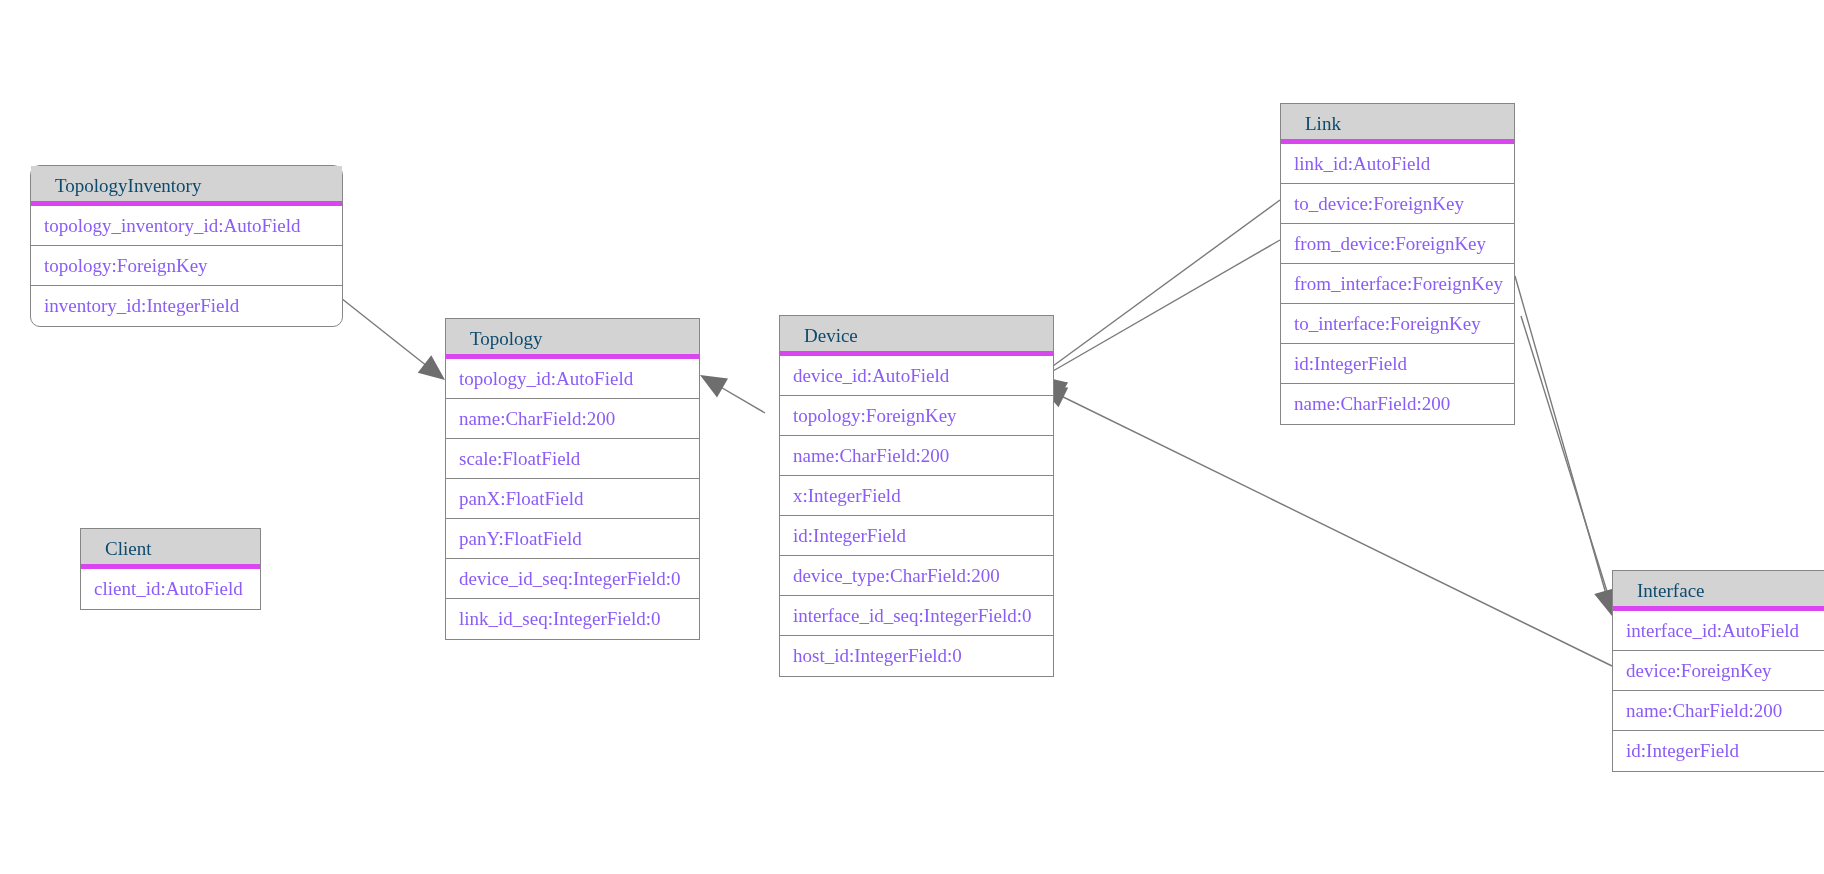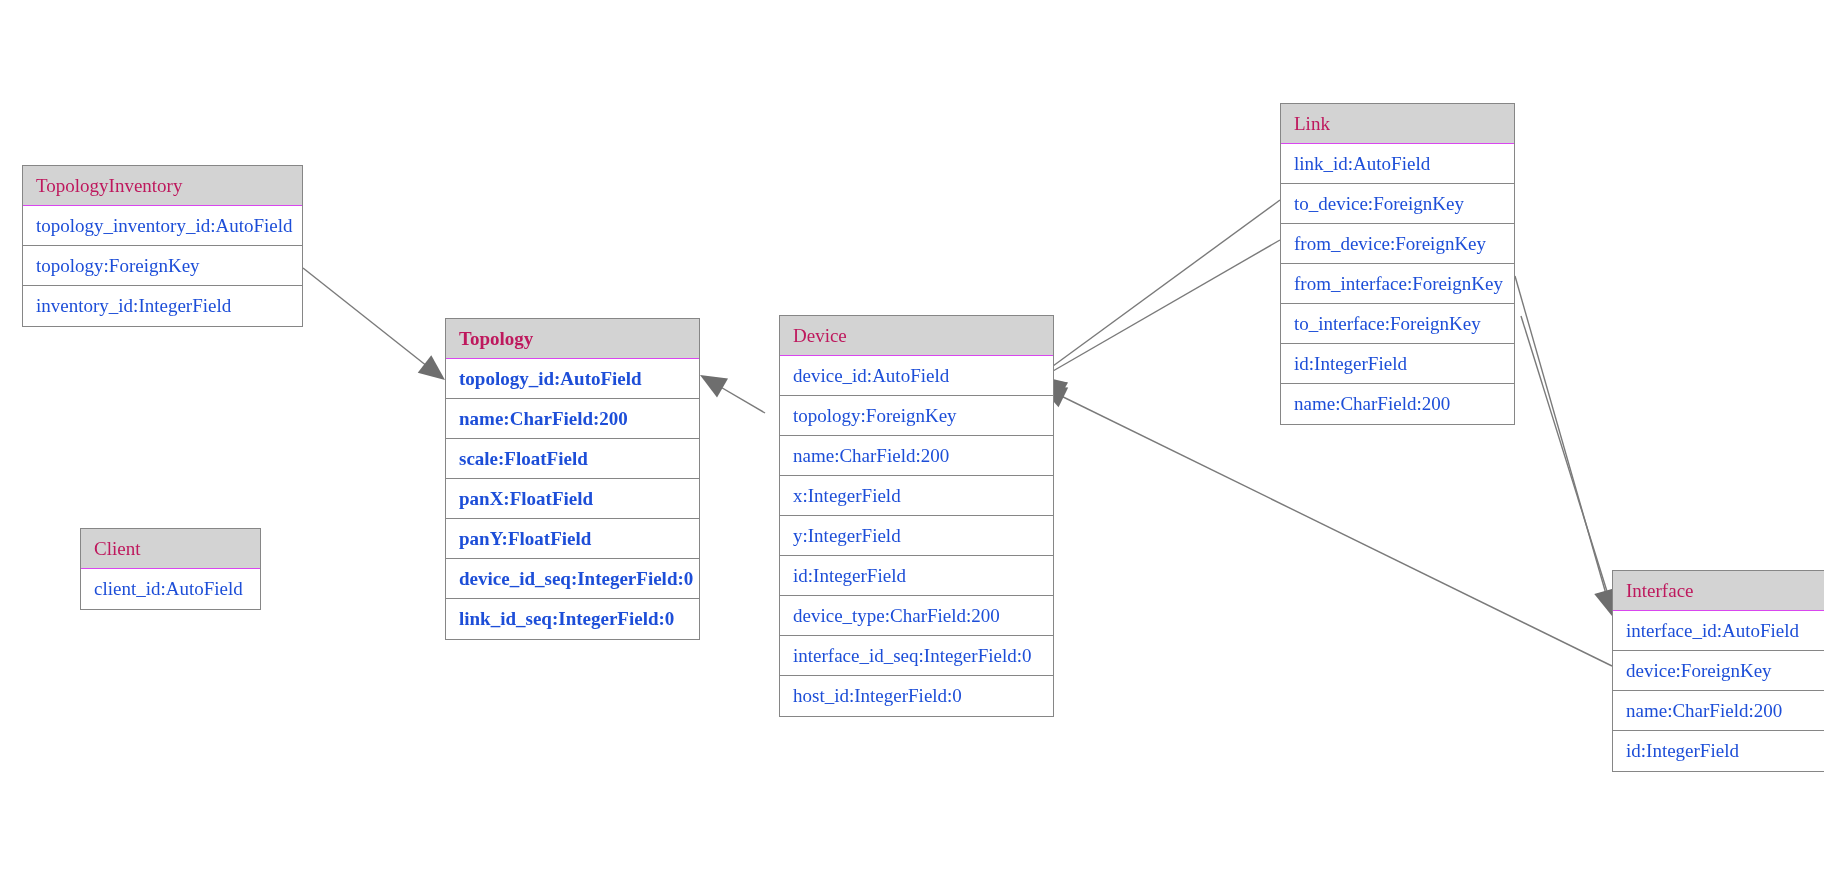--- a/index.html
+++ b/index.html
@@ -15,33 +15,33 @@
   #edges{position:absolute;left:0;top:0;width:1824px;height:874px;z-index:1;pointer-events:none;}
   .entity{
     position:absolute;
     z-index:2;
     background:#ffffff;
     border:1px solid #868686;
     box-sizing:border-box;
   }
   .entity-header{
     background:#d3d3d3;
-    border-bottom:1px solid #d946ef;
-    color:#be185d;
+    border-bottom:5px solid #d946ef;
+    color:#0c4a6e;
     font-size:19px;
     line-height:40px;
     height:40px;
-    padding:0 0 0 13px;
+    padding:0 0 0 24px;
     box-sizing:border-box;
     white-space:nowrap;
     overflow:hidden;
   }
   .entity-fields{display:block;}
   .field-row{
-    color:#1d4ed8;
+    color:#8b5cf6;
     font-size:19px;
     line-height:40px;
     height:40px;
     padding:0 10px 0 13px;
     border-bottom:1px solid #868686;
     box-sizing:border-box;
     white-space:nowrap;
     overflow:hidden;
   }
   .field-row:last-child{border-bottom:none;}
@@ -75,29 +75,29 @@
       <g>
         <path d="M 1515,276 L 1608,601" stroke="#7a7a7a" stroke-width="1.4" fill="none"></path>
         <polygon points="1612,616 1594.2595500934365,594.0392068195906 1615.4073074040796,587.9751849916167" fill="#6e6e6e"></polygon>
       </g>
       <g>
         <path d="M 1521,316 L 1610,601" stroke="#7a7a7a" stroke-width="1.4" fill="none"></path>
         <polygon points="1614,616 1595.8789833616156,594.3521650969112 1616.9176879928023,587.919987593011" fill="#6e6e6e"></polygon>
       </g>
     </svg>
 
-<div class="entity" style="left: 22px; top: 165px; width: 281px;">
+<div class="entity" style="left: 30px; top: 165px; width: 313px; border-radius: 10px;">
       <div class="entity-header">TopologyInventory</div>
       <div class="entity-fields">
         <div class="field-row">topology_inventory_id:AutoField</div>
         <div class="field-row">topology:ForeignKey</div>
         <div class="field-row">inventory_id:IntegerField</div>
       </div>
     </div>
-    <div class="entity" style="left: 445px; top: 318px; width: 255px; font-weight: bold;">
+    <div class="entity" style="left: 445px; top: 318px; width: 255px;">
       <div class="entity-header">Topology</div>
       <div class="entity-fields">
         <div class="field-row">topology_id:AutoField</div>
         <div class="field-row">name:CharField:200</div>
         <div class="field-row">scale:FloatField</div>
         <div class="field-row">panX:FloatField</div>
         <div class="field-row">panY:FloatField</div>
         <div class="field-row">device_id_seq:IntegerField:0</div>
         <div class="field-row">link_id_seq:IntegerField:0</div>
       </div>
@@ -108,21 +108,20 @@
         <div class="field-row">client_id:AutoField</div>
       </div>
     </div>
     <div class="entity" style="left: 765px; top: 315px; width: 275px; margin-left: 14px;">
       <div class="entity-header">Device</div>
       <div class="entity-fields">
         <div class="field-row">device_id:AutoField</div>
         <div class="field-row">topology:ForeignKey</div>
         <div class="field-row">name:CharField:200</div>
         <div class="field-row">x:IntegerField</div>
-        <div class="field-row">y:IntegerField</div>
         <div class="field-row">id:IntegerField</div>
         <div class="field-row">device_type:CharField:200</div>
         <div class="field-row">interface_id_seq:IntegerField:0</div>
         <div class="field-row">host_id:IntegerField:0</div>
       </div>
     </div>
     <div class="entity" style="left: 1280px; top: 103px; width: 235px;">
       <div class="entity-header">Link</div>
       <div class="entity-fields">
         <div class="field-row">link_id:AutoField</div>

